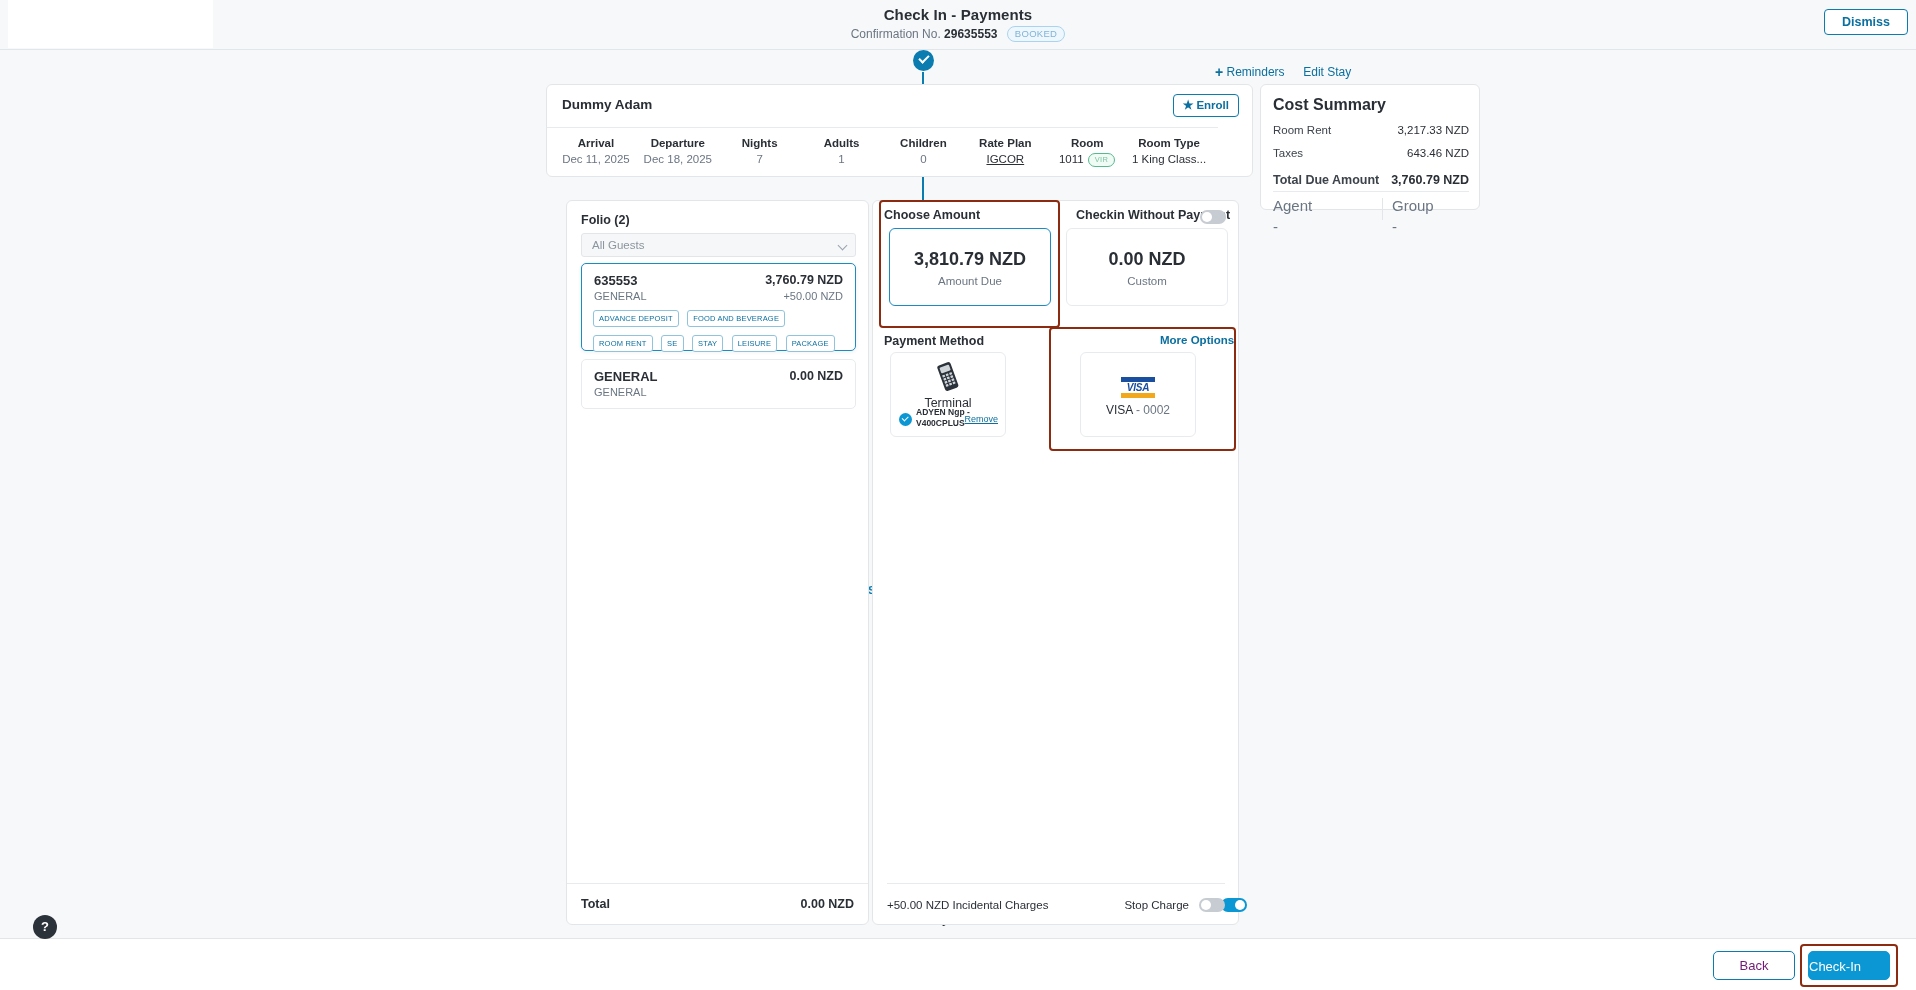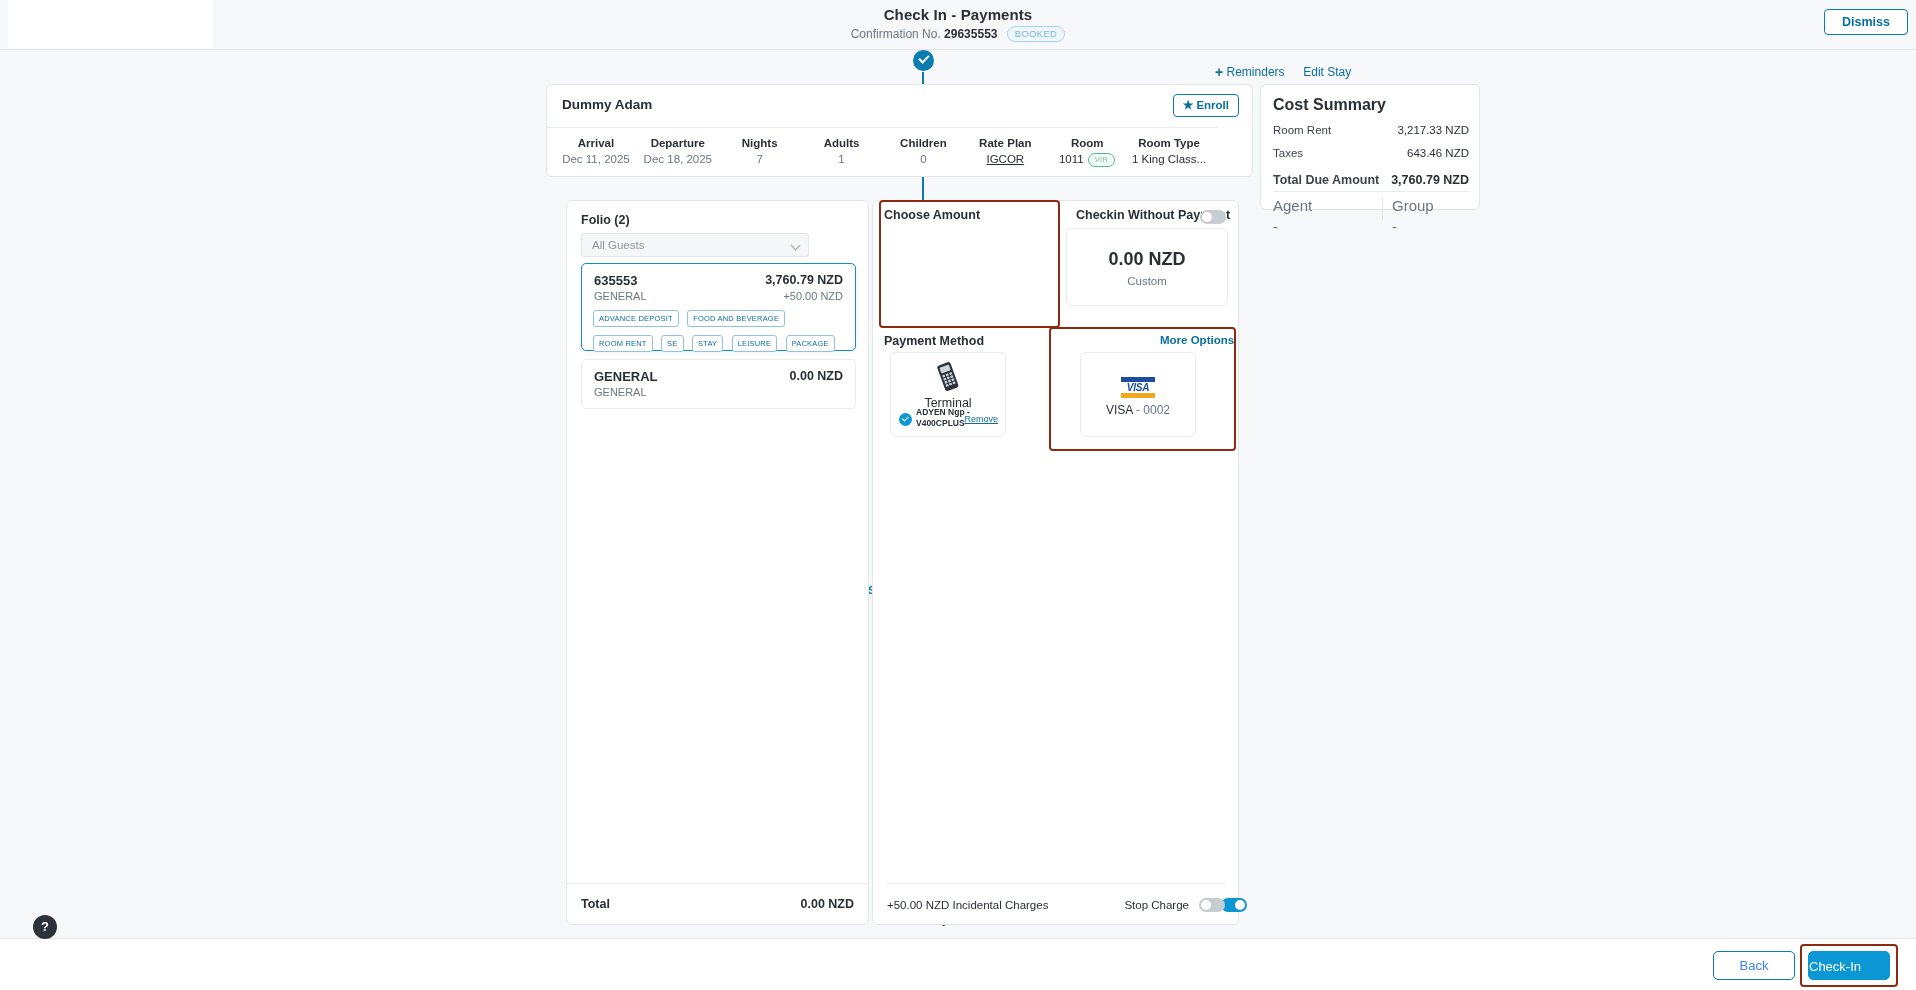--- a/index.html
+++ b/index.html
@@ -119,21 +119,21 @@
     color: #7fc4a3; font-size: 7.5px; padding: 1px 6px 2px; letter-spacing: .4px;
     vertical-align: 1px;
   }
 
   
   .folio-card {
     position: absolute; left: 566px; top: 200px; width: 303px; height: 725px;
   }
   .folio-title { position: absolute; left: 14px; top: 12px; font-size: 12.5px; font-weight: bold; }
   .guest-select {
-    position: absolute; left: 14px; top: 32px; width: 228px; height: 24px;
+    position: absolute; left: 14px; top: 32px; width: 275px; height: 24px;
     background: #f6f7f8; border: 1px solid #e3e6e9; border-radius: 3px;
     font-size: 11.5px; color: #8b959f; line-height: 22px; padding-left: 10px;
     cursor: pointer;
   }
   .chev {
     position: absolute; right: 9px; top: 8px; width: 7px; height: 7px;
     border-right: 1.4px solid #9aa3ad; border-bottom: 1.4px solid #9aa3ad;
     transform: rotate(45deg);
   }
   .folio-item {
@@ -259,21 +259,21 @@
   .help-btn {
     position: absolute; left: 33px; top: -24px;
     width: 24px; height: 24px; border-radius: 50%; background: #2c323a;
     color: #fff; font-size: 13px; font-weight: bold; text-align: center; line-height: 24px;
     cursor: pointer;
   }
   .back-btn {
     position: absolute; right: 121px; top: 12px;
     width: 82px; height: 29px; line-height: 27px; text-align: center;
     background: #fff; border: 1px solid #0b7cb0; border-radius: 5px;
-    color: #3b82f6; font-size: 13px; cursor: pointer;
+    color: #701a75; font-size: 13px; cursor: pointer;
   }
   .checkin-btn {
     position: absolute; right: 26px; top: 12px;
     width: 82px; height: 29px; line-height: 29px; 
     background: #0b96d4; border: 1px solid #0b96d4; border-radius: 5px;
     color: #fff; font-size: 13px; cursor: pointer;
   }
 </style>
 </head>
 <body>
@@ -413,20 +413,24 @@
 
   <div class="card pay-card">
     <div class="pay-footer-div"></div>
     <div class="incid-label">+50.00 NZD Incidental Charges</div>
     <div class="toggle on" style="left:348px;bottom:12px;"></div>
     <div class="stop-label">Stop Charge</div>
     <div class="toggle" style="right:13px;bottom:12px;"></div>
   </div>
 
   <div class="choose-amount-label">Choose Amount</div>
+  <div class="amount-tile active" style="left:889px;top:228px;">
+    <div class="big">3,810.79 NZD</div>
+    <div class="small">Amount Due</div>
+  </div>
   <div class="redbox" style="left:879px;top:200px;width:181px;height:128px;"></div>
 
   <div class="cwp-label">Checkin Without Payment</div>
   <div class="toggle" style="left:1200px;top:210px;"></div>
   <div class="amount-tile" style="left:1066px;top:228px;">
     <div class="big">0.00 NZD</div>
     <div class="small">Custom</div>
   </div>
 
   <div class="pm-label">Payment Method</div>

